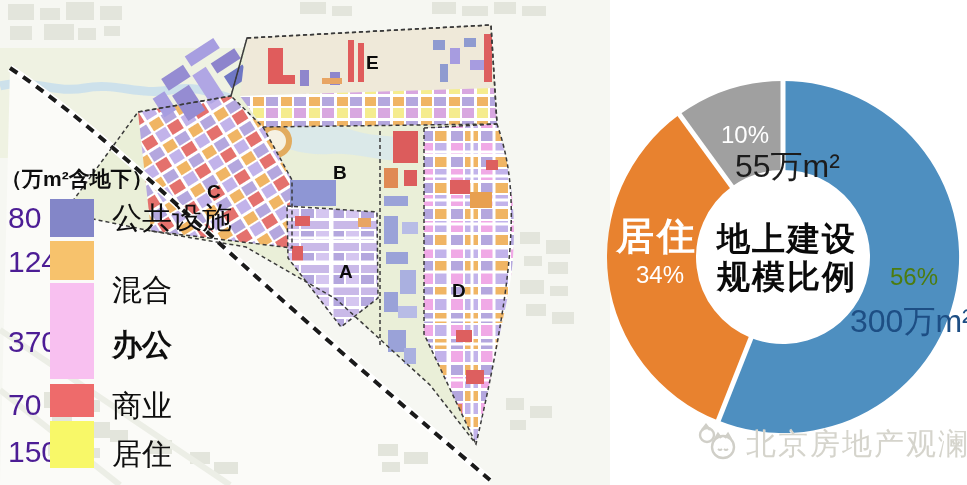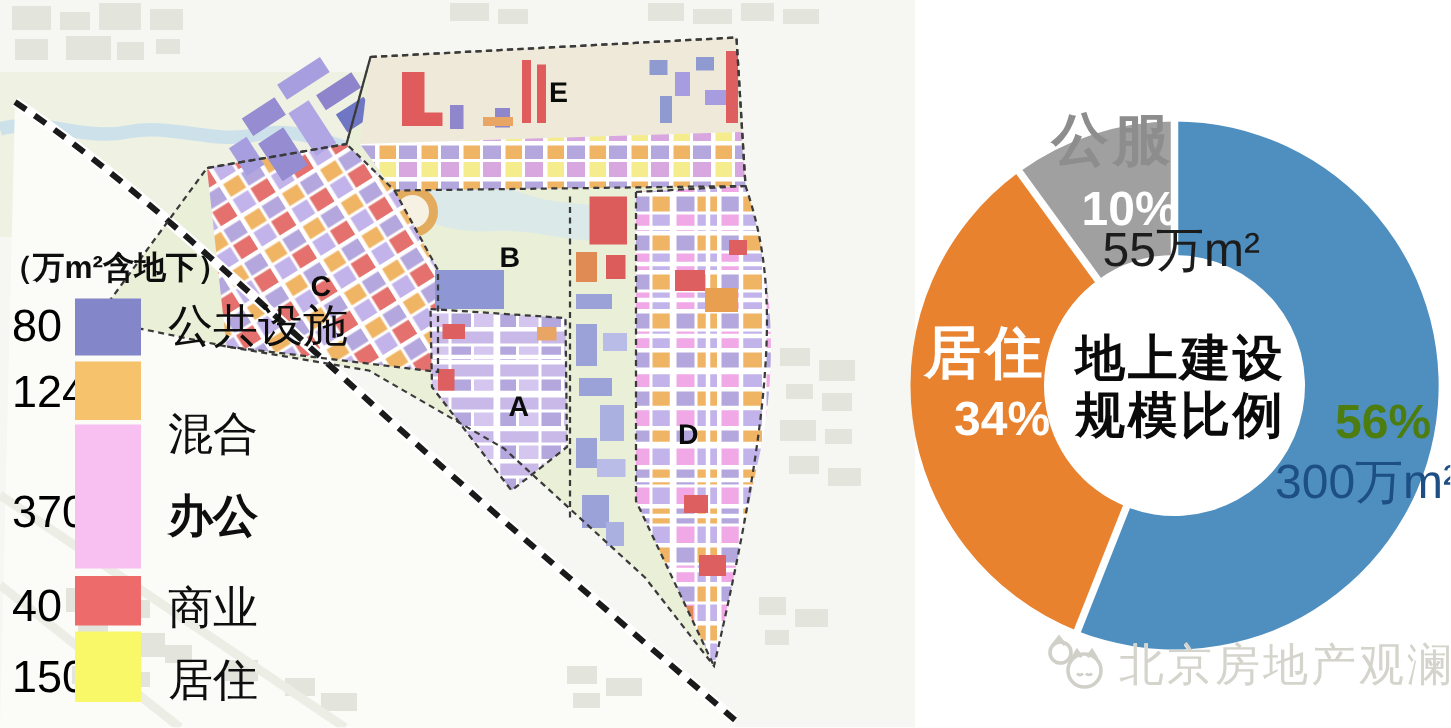--- a/index.html
+++ b/index.html
@@ -4,31 +4,31 @@
 <style>
   html,body{margin:0;padding:0;background:#ffffff;}
   .canvas{
     position:relative;width:967px;height:485px;overflow:hidden;background:#ffffff;
     font-family:"Liberation Sans","DejaVu Sans",sans-serif;color:#111;
   }
   .abs{position:absolute;white-space:nowrap;line-height:1;}
   .gfx{position:absolute;left:0;top:0;}
   
   .leg-title{font-size:21px;font-weight:700;color:#0e0e0e;}
-  .leg-num{font-size:30px;color:#000000;}
+  .leg-num{font-size:30px;color:#4c1d95;}
   .leg-label{font-size:30px;color:#0e0e0e;}
   .sw{position:absolute;left:50px;width:44px;}
   .sw0{background:#8386c8;} .sw1{background:#f7c26c;} .sw2{background:#f8c0f0;}
   .sw3{background:#ee6b6b;} .sw4{background:#f8f868;}
   
   .zone{font-size:19px;font-weight:700;color:#0b0b0b;}
   
   .seg-name{font-size:38px;font-weight:700;letter-spacing:3px;color:#fff;}
   .seg-name.gray{color:#8d8d8d;}
-  .seg-pct{font-size:32px;font-weight:700;color:#fff;}
+  .seg-pct{font-size:24px;font-weight:400;color:#fff;}
   .seg-pct.blue{color:#4d7c0f;}
   .seg-amt{font-size:32px;color:#1c1c1c;}
   .seg-amt.navy{color:#1d4e84;}
   .center-title{font-size:33px;font-weight:700;color:#0a0a0a;letter-spacing:2px;
     line-height:1.16;text-align:center;transform:translate(-50%,-50%);}
   
   .wm{display:flex;align-items:center;gap:6px;}
   .wm-text{font-size:30px;color:#d5d4cc;text-shadow:0 1px 0 #ffffff;letter-spacing:2px;}
 </style>
 </head>
@@ -224,42 +224,41 @@
         <line x1="734.8" y1="190.6" x2="676.6" y2="110.6"></line>
       </g>
     </g>
   </svg>
 
   <div class="abs leg-title" style="left:1px;top:168px;">（万m²含地下）</div>
 
   <div class="abs leg-num" style="left:8px;top:203px;">80</div>
   <div class="abs leg-num" style="left:8px;top:247px;">124</div>
   <div class="abs leg-num" style="left:8px;top:327px;">370</div>
-  <div class="abs leg-num" style="left:8px;top:390px;">40</div>
+  <div class="abs leg-num" style="left:8px;top:390px;">70</div>
   <div class="abs leg-num" style="left:8px;top:437px;">150</div>
 
   <div class="sw sw0" style="top:199px;height:38px;"></div>
   <div class="sw sw1" style="top:241px;height:39px;"></div>
   <div class="sw sw2" style="top:283px;height:96px;"></div>
   <div class="sw sw3" style="top:384px;height:33px;"></div>
   <div class="sw sw4" style="top:421px;height:47px;"></div>
 
   <div class="abs leg-label" style="left:112px;top:203px;">公共设施</div>
   <div class="abs leg-label" style="left:112px;top:275px;">混合</div>
   <div class="abs leg-label" style="left:112px;top:330px;font-weight:bold;">办公</div>
   <div class="abs leg-label" style="left:112px;top:391px;">商业</div>
   <div class="abs leg-label" style="left:112px;top:439px;">居住</div>
 
   <div class="abs zone" style="left:339px;top:262px;">A</div>
   <div class="abs zone" style="left:333px;top:163px;">B</div>
   <div class="abs zone" style="left:207px;top:182px;">C</div>
   <div class="abs zone" style="left:452px;top:281px;">D</div>
   <div class="abs zone" style="left:366px;top:53px;">E</div>
 
-  <div class="abs seg-name gray" style="left:701px;top:75px;">公服</div>
   <div class="abs seg-pct" style="left:721px;top:123px;">10%</div>
   <div class="abs seg-amt" style="left:723px;top:150px;margin-left:12px;">55万m²</div>
 
   <div class="abs seg-name" style="left:616px;top:217px;">居住</div>
   <div class="abs seg-pct" style="left:636px;top:263px;">34%</div>
 
   <div class="abs seg-pct blue" style="left:890px;top:265px;">56%</div>
   <div class="abs seg-amt navy" style="left:850px;top:305px;">300万m²</div>
 
   <div class="abs center-title" style="left:787px;top:258px;">

